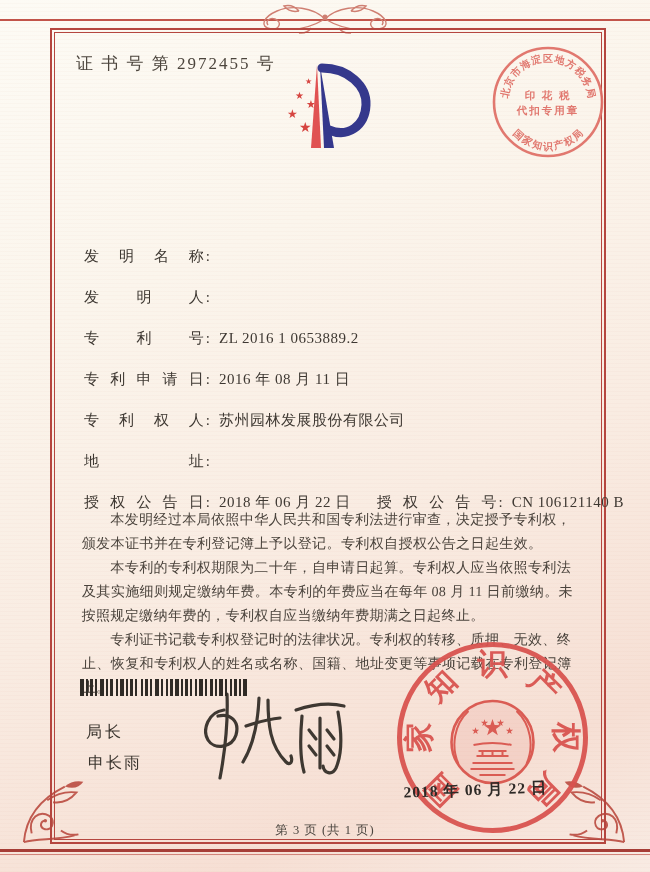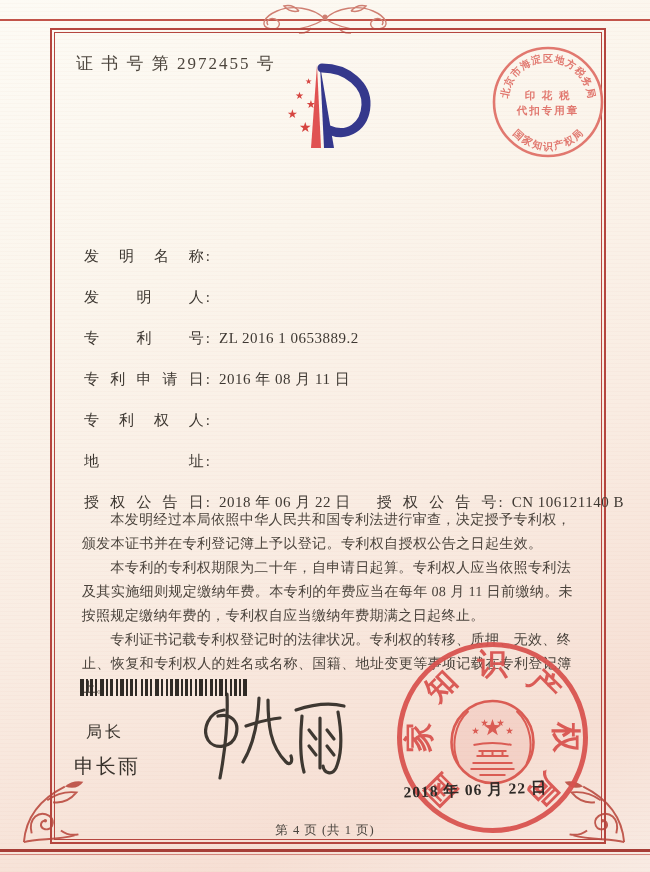--- a/index.html
+++ b/index.html
@@ -47,21 +47,21 @@
   .pair2{margin-left:26px;}
   
   .paras{position:absolute;left:82px;top:508px;width:502px;color:#4a433c;}
   .paras p{margin:0;text-indent:2em;font-size:14px;line-height:24px;letter-spacing:0.4px;transform:skewX(-1deg);}
   
   .barcode{position:absolute;left:80px;top:679px;height:17px;display:flex;align-items:stretch;}
   .bc-bar{background:#302b26;}
   .bc-gap{background:transparent;}
   
   .director-title{position:absolute;left:86px;top:722px;font-size:16px;letter-spacing:3px;color:#3a342e;}
-  .director-name{position:absolute;left:74px;top:753px;font-size:20px;letter-spacing:2px;color:#3a342e;}
+  .director-name{position:absolute;left:88px;top:753px;font-size:16px;letter-spacing:2px;color:#3a342e;}
   .signature{position:absolute;left:196px;top:688px;}
   
   .tax-seal{position:absolute;left:488px;top:42px;opacity:0.92;}
   .tax-center{font-size:10.5px;fill:var(--tax-red);font-weight:bold;text-anchor:middle;letter-spacing:2px;}
   .tax-ch{fill:var(--tax-red);font-weight:bold;font-family:"Liberation Serif",serif;}
   .cnipa-seal{position:absolute;left:385px;top:630px;opacity:0.94;}
   .ring-ch{fill:var(--seal-red);font-weight:bold;font-family:"Liberation Serif",serif;}
   .seal-date{
     position:absolute;left:378px;top:780px;width:195px;text-align:center;
     font-size:15.5px;font-weight:bold;color:#2d2926;letter-spacing:1px;transform:rotate(-2deg);
@@ -185,20 +185,21 @@
     <div class="frow">
       <span class="jlabel">
           <span class="jl-in">
             <span>专</span>
             <span>利</span>
             <span>权</span>
             <span>人</span>
           </span>
           <span class="jl-colon">:</span>
         </span>
+      <span class="fvalue">苏州园林发展股份有限公司</span>
     </div>
     <div class="frow">
       <span class="jlabel">
           <span class="jl-in">
             <span>地</span>
             <span>址</span>
           </span>
           <span class="jl-colon">:</span>
         </span>
     </div>
@@ -378,15 +379,15 @@
         <text transform="translate(33.5,107.5) rotate(-90.0)" text-anchor="middle" dy="10.5" font-size="30" class="ring-ch">家</text>
         <text transform="translate(55.2,55.2) rotate(-45.0)" text-anchor="middle" dy="10.5" font-size="30" class="ring-ch">知</text>
         <text transform="translate(107.5,33.5) rotate(0.0)" text-anchor="middle" dy="10.5" font-size="30" class="ring-ch">识</text>
         <text transform="translate(159.8,55.2) rotate(45.0)" text-anchor="middle" dy="10.5" font-size="30" class="ring-ch">产</text>
         <text transform="translate(181.5,107.5) rotate(90.0)" text-anchor="middle" dy="10.5" font-size="30" class="ring-ch">权</text>
         <text transform="translate(159.8,159.8) rotate(135.0)" text-anchor="middle" dy="10.5" font-size="30" class="ring-ch">局</text>
       </svg>
   </div>
   <div class="seal-date">2018 年 06 月 22 日</div>
 
-  <div class="page-footer">第 4 页 (共 1 页)</div>
+  <div class="page-footer">第 3 页 (共 1 页)</div>
 
 </div>
 
 </body></html>

